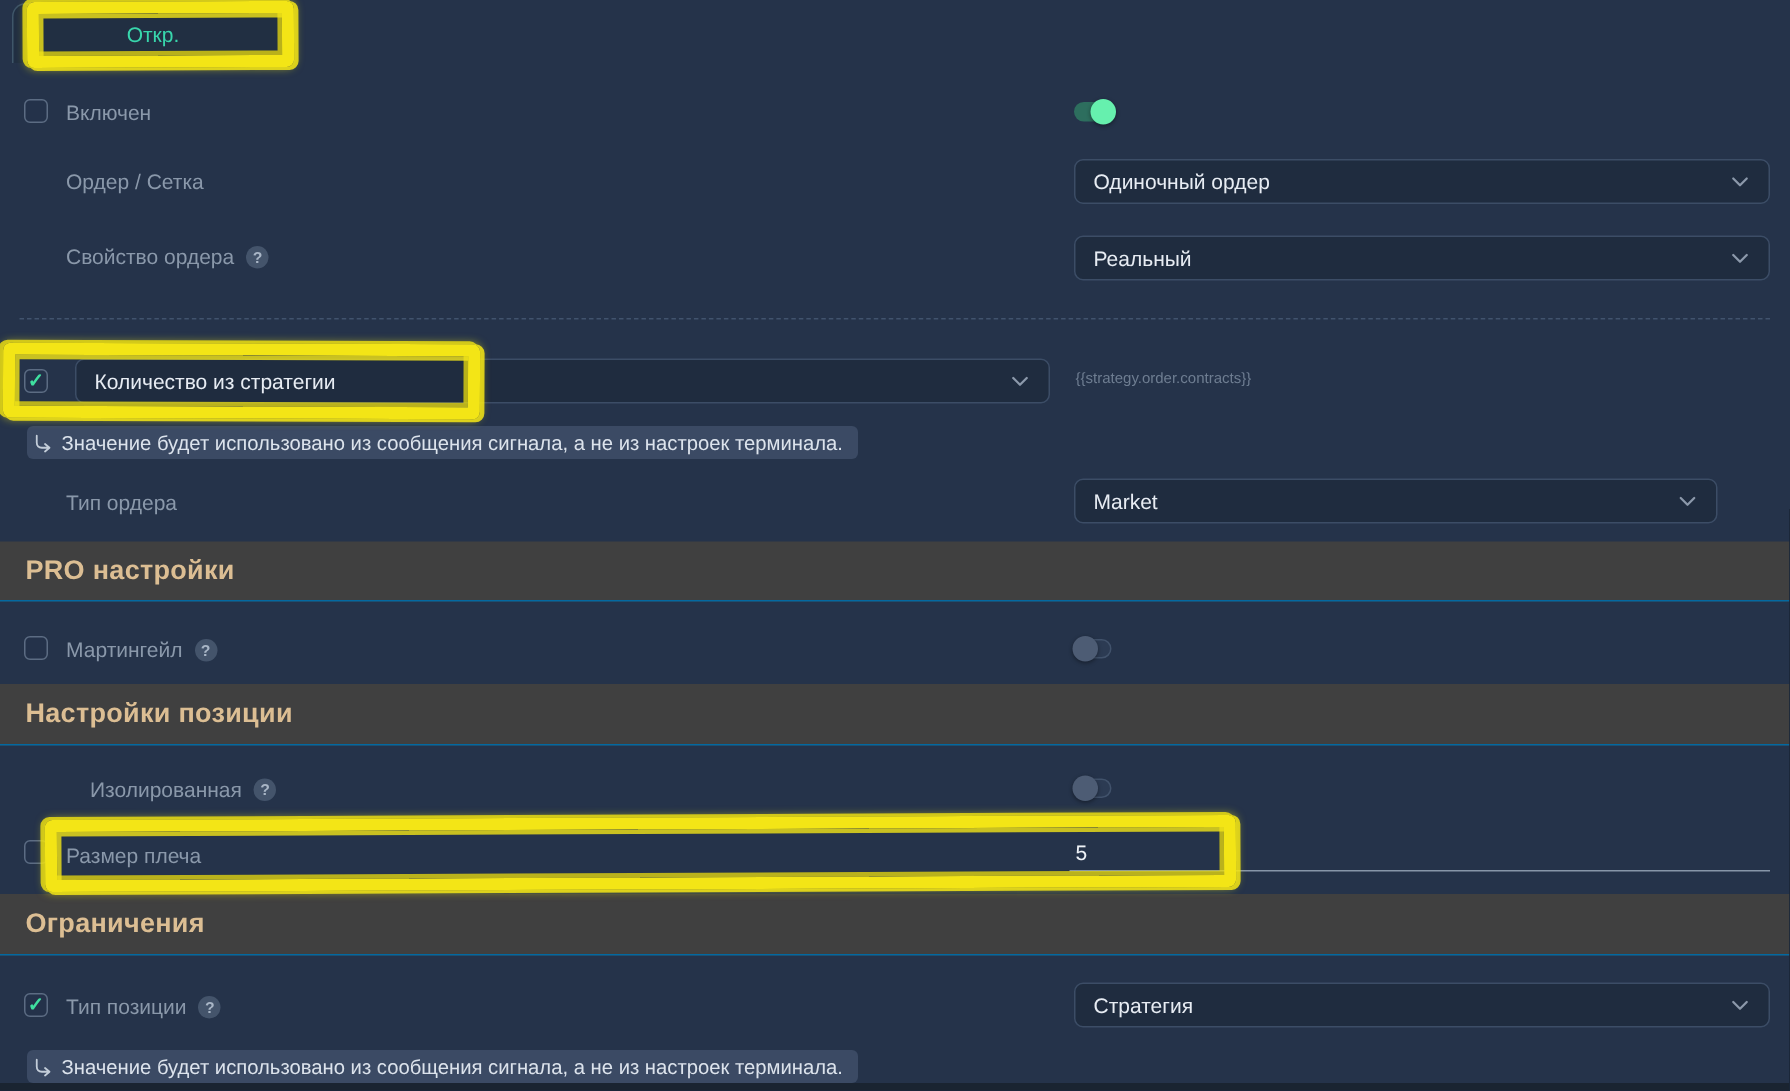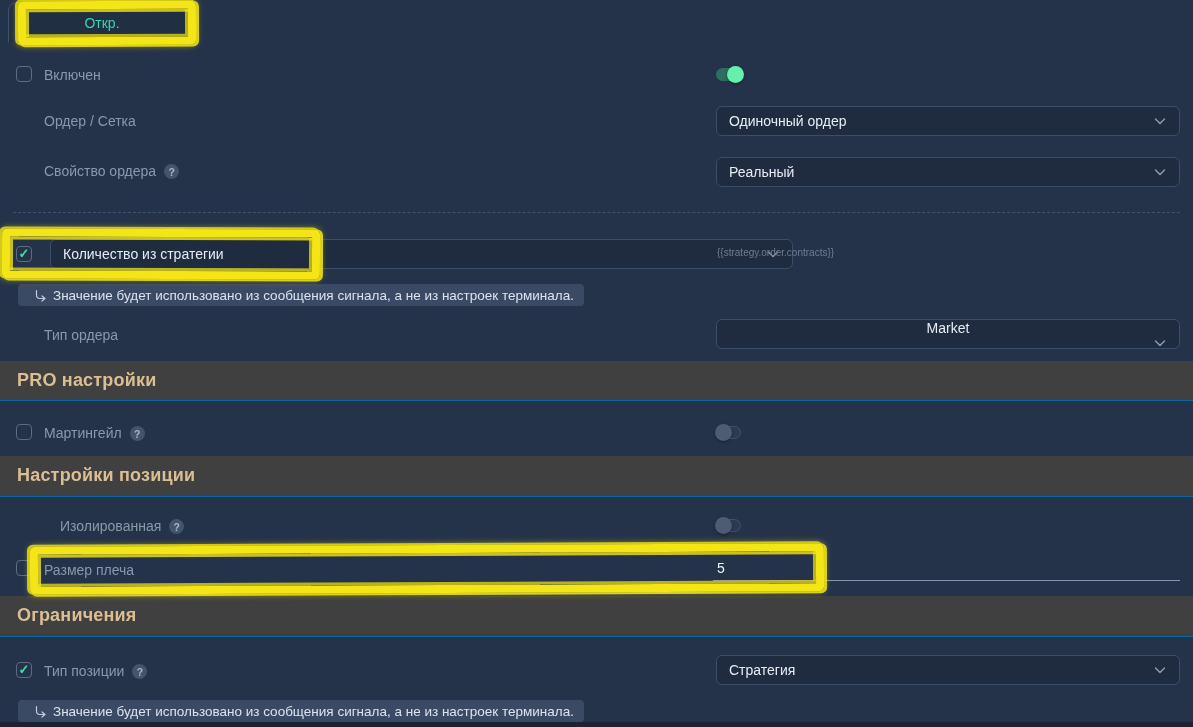--- a/index.html
+++ b/index.html
@@ -58,21 +58,21 @@
   }
   .tgl--off { background:#2c3b53; border:1px solid #41526b; }
   .tgl--off .knob {
     position:absolute; left:-2px; top:-3px; width:17px; height:17px;
     border-radius:50%; background:#4d5c74; box-shadow:0 1px 3px rgba(0,0,0,.4);
   }
   
   .dashes { position:absolute; left:13px; right:13px; border-top:1px dashed #41536d; }
   .note {
     position:absolute; height:22px; display:inline-flex; align-items:center;
-    background:#3b4a64; border-radius:4px; padding:0 10px 0 16px;
+    background:#3b4a64; border-radius:4px; padding:0 10px 0 4px;
     color:#dce3ec; font-size:13.5px; white-space:nowrap;
   }
   .note svg { margin-right:6px; }
   .band {
     position:absolute; left:0; width:100%; height:40px;
     background:#404040; border-bottom:1px solid #0369a1;
   }
   .band .title {
     position:absolute; left:17px; top:9px; font-size:18px; font-weight:bold;
     color:#dcbe93; letter-spacing:.2px;
@@ -130,37 +130,37 @@
     <svg class="chev" width="14" height="14" viewBox="0 0 14 14">
         <path d="M2.5 5 L7 9.5 L11.5 5" fill="none" stroke="#8b98aa" stroke-width="1.5" stroke-linecap="round" stroke-linejoin="round"></path>
       </svg>
   </div>
 
   <div class="dashes" style="top:212px;"></div>
 
   <div class="cb" style="left:16px; top:246px;">
       <span class="check">✓</span>
     </div>
-  <div class="select" style="left:50px; top:239px; width:743px;">
+  <div class="select" style="left:50px; top:239px; width:650px;">
     <span>Количество из стратегии</span>
     <svg class="chev" width="14" height="14" viewBox="0 0 14 14">
         <path d="M2.5 5 L7 9.5 L11.5 5" fill="none" stroke="#8b98aa" stroke-width="1.5" stroke-linecap="round" stroke-linejoin="round"></path>
       </svg>
   </div>
   <div class="tmpl" style="left:717px; top:247px;">{{strategy.order.contracts}}</div>
 
   <div class="note" style="left:18px; top:284px;">
     <svg width="13" height="13" viewBox="0 0 13 13">
         <path d="M2.5 1.5 v4.5 q0 3.5 3.5 3.5 h4.5 M8 7 l3 2.5 l-3 2.5" fill="none" stroke="#c3cdd9" stroke-width="1.2" stroke-linecap="round" stroke-linejoin="round"></path>
       </svg>
     <span>Значение будет использовано из сообщения сигнала, а не из настроек терминала.</span>
   </div>
 
   <div class="lbl" style="left:44px; top:327px;">Тип ордера</div>
-  <div class="select" style="left:716px; top:319px; width:464px;flex-direction:column;">
+  <div class="select" style="left:716px; top:319px; width:429px;">
     <span>Market</span>
     <svg class="chev" width="14" height="14" viewBox="0 0 14 14">
         <path d="M2.5 5 L7 9.5 L11.5 5" fill="none" stroke="#8b98aa" stroke-width="1.5" stroke-linecap="round" stroke-linejoin="round"></path>
       </svg>
   </div>
 
   <div class="band" style="top:361px;">
     <span class="title">PRO настройки</span>
   </div>
   <div class="cb" style="left:16px; top:424px;"></div>

